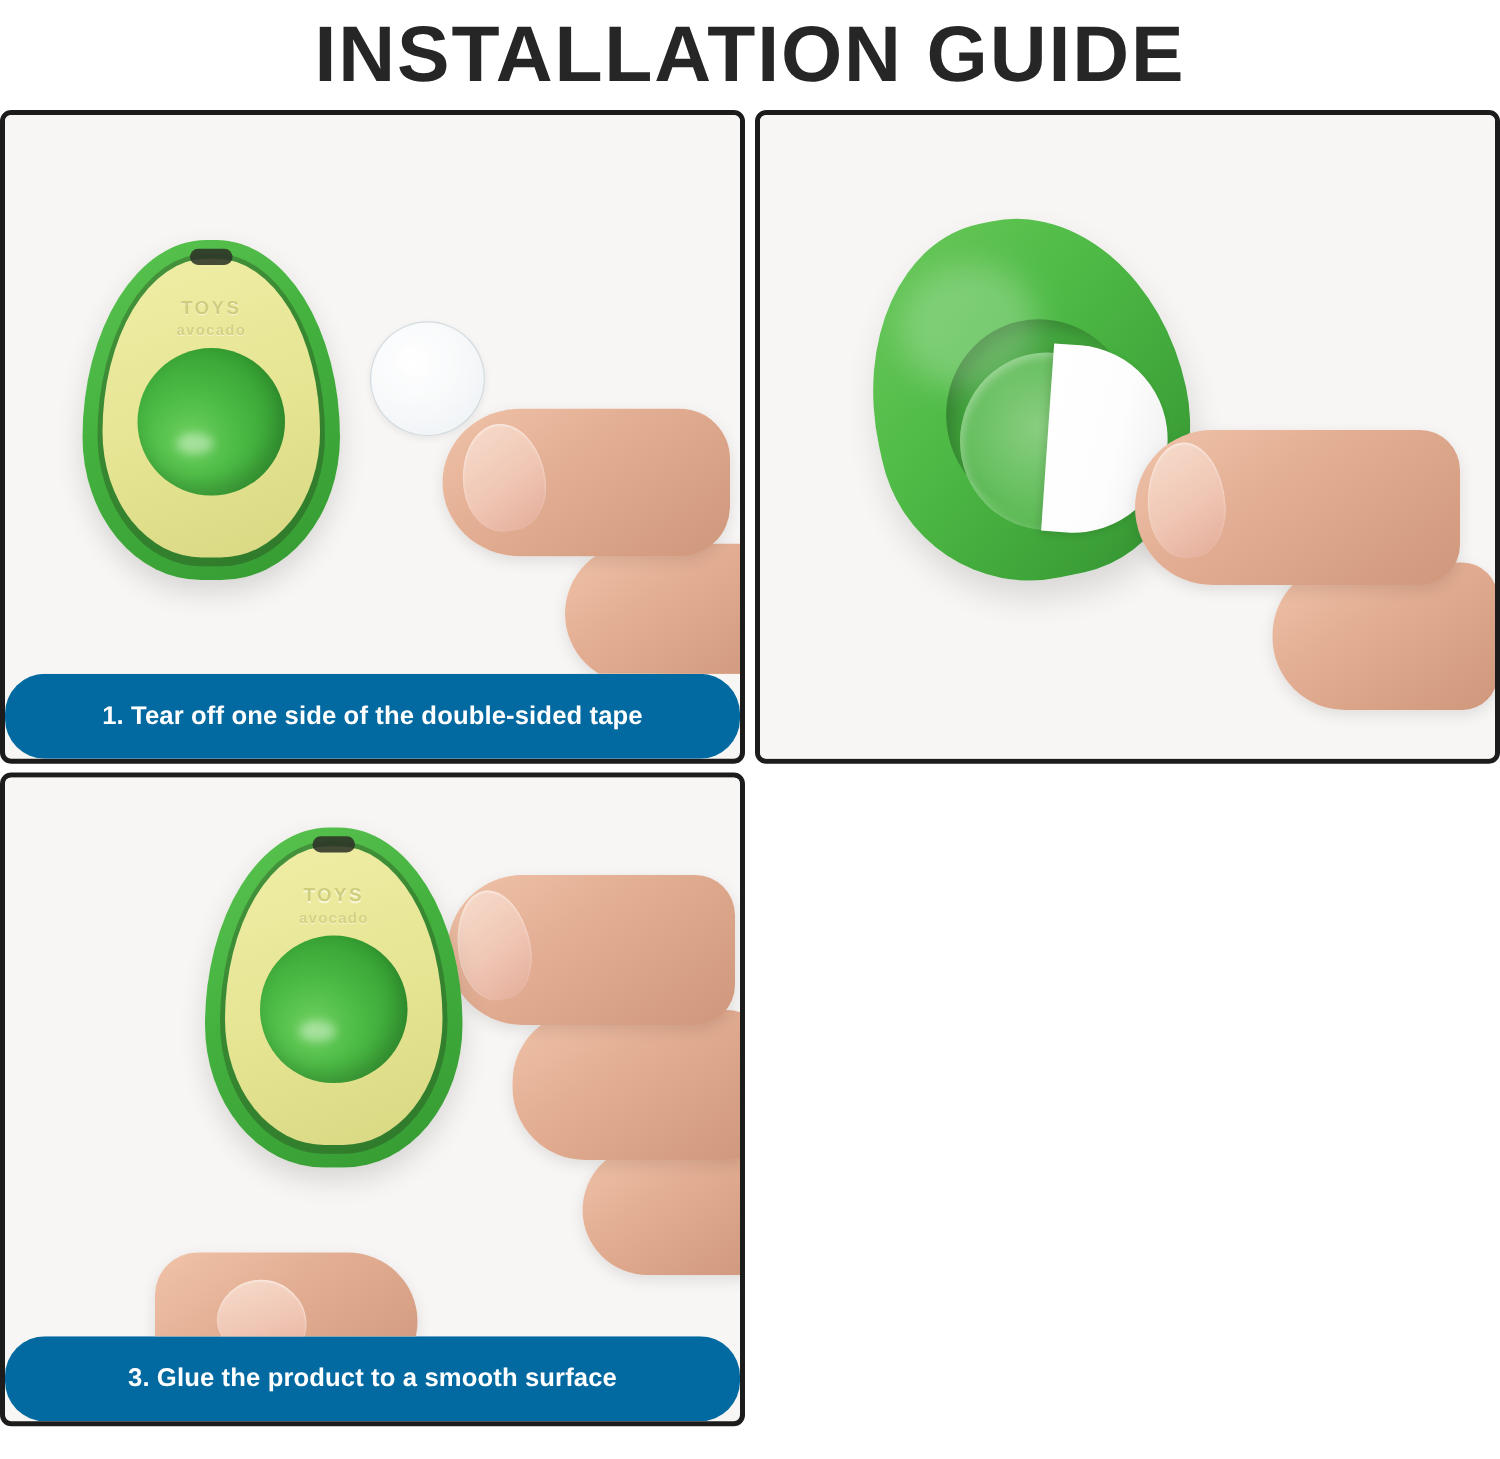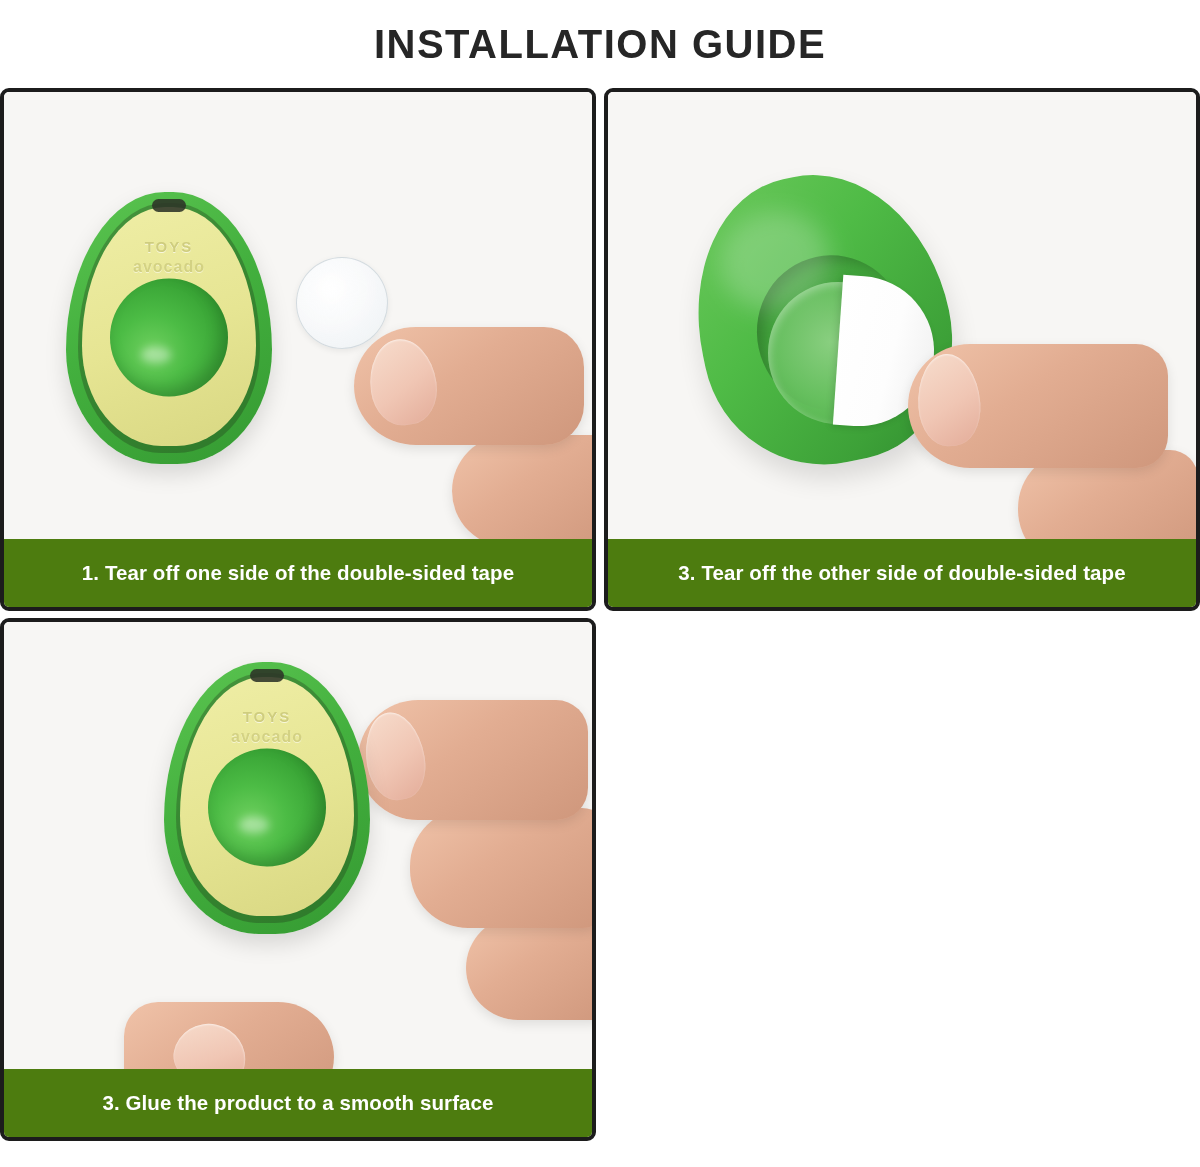--- a/index.html
+++ b/index.html
@@ -23,21 +23,21 @@
   .title-bar {
     position: absolute;
     top: 0; left: 0;
     width: 1200px;
     height: 88px;
     display: flex;
     align-items: center;
     justify-content: center;
   }
   .title-text {
-    font-size: 40px;
+    font-size: 63px;
     font-weight: bold;
     letter-spacing: 1.5px;
     color: #262626;
     line-height: 1;
     font-family: "Liberation Sans", sans-serif;
   }
 
   
   .grid {
     position: absolute;
@@ -64,31 +64,32 @@
 
   .photo {
     position: relative;
     flex: 1 1 auto;
     background: #f7f6f4;
     overflow: hidden;
   }
 
   .caption {
     flex: 0 0 68px;
-    background: #4d7c0f;
+    background: #0369a1;
     color: #ffffff;
     display: flex;
     align-items: center;
     justify-content: center;
     font-size: 20.5px;
     font-weight: bold;
     letter-spacing: 0.1px;
     text-align: center;
     padding: 0 8px;
     font-family: "Liberation Sans", sans-serif;
+    border-radius: 32px;
   }
 
   
 
   
   .avocado-front {
     position: absolute;
     width: 206px;
     height: 272px;
   }
@@ -151,21 +152,21 @@
     text-align: center;
     color: #cfcd7e;
     font-size: 15px;
     font-weight: bold;
     letter-spacing: 2px;
     line-height: 1.25;
     text-shadow: 0 1px 0 rgba(255,255,255,0.65);
     font-family: "Liberation Sans", sans-serif;
   }
   .av-emboss .sub {
-    font-size: 16px;
+    font-size: 12px;
     letter-spacing: 1px;
     opacity: 0.82;
   }
 
   
   .avocado-back {
     position: absolute;
     width: 250px;
     height: 290px;
   }
@@ -399,21 +400,20 @@
         <div class="tape-sticky p3-sticky"></div>
         <div class="tape-peel p3-peel"></div>
 
         <div class="hand p3-hand">
           <div class="finger p3-finger2"></div>
           <div class="finger p3-thumb"></div>
           <div class="nail p3-thumb-nail"></div>
         </div>
 
       </div>
-      <div class="caption">3. Tear off the other side of double-sided tape</div>
     </div>
 
     <div class="panel">
       <div class="photo">
 
         <div class="hand p4-hand">
           <div class="finger p4-finger3"></div>
           <div class="finger p4-finger2"></div>
           <div class="finger p4-finger1"></div>
           <div class="nail p4-finger1-nail"></div>

